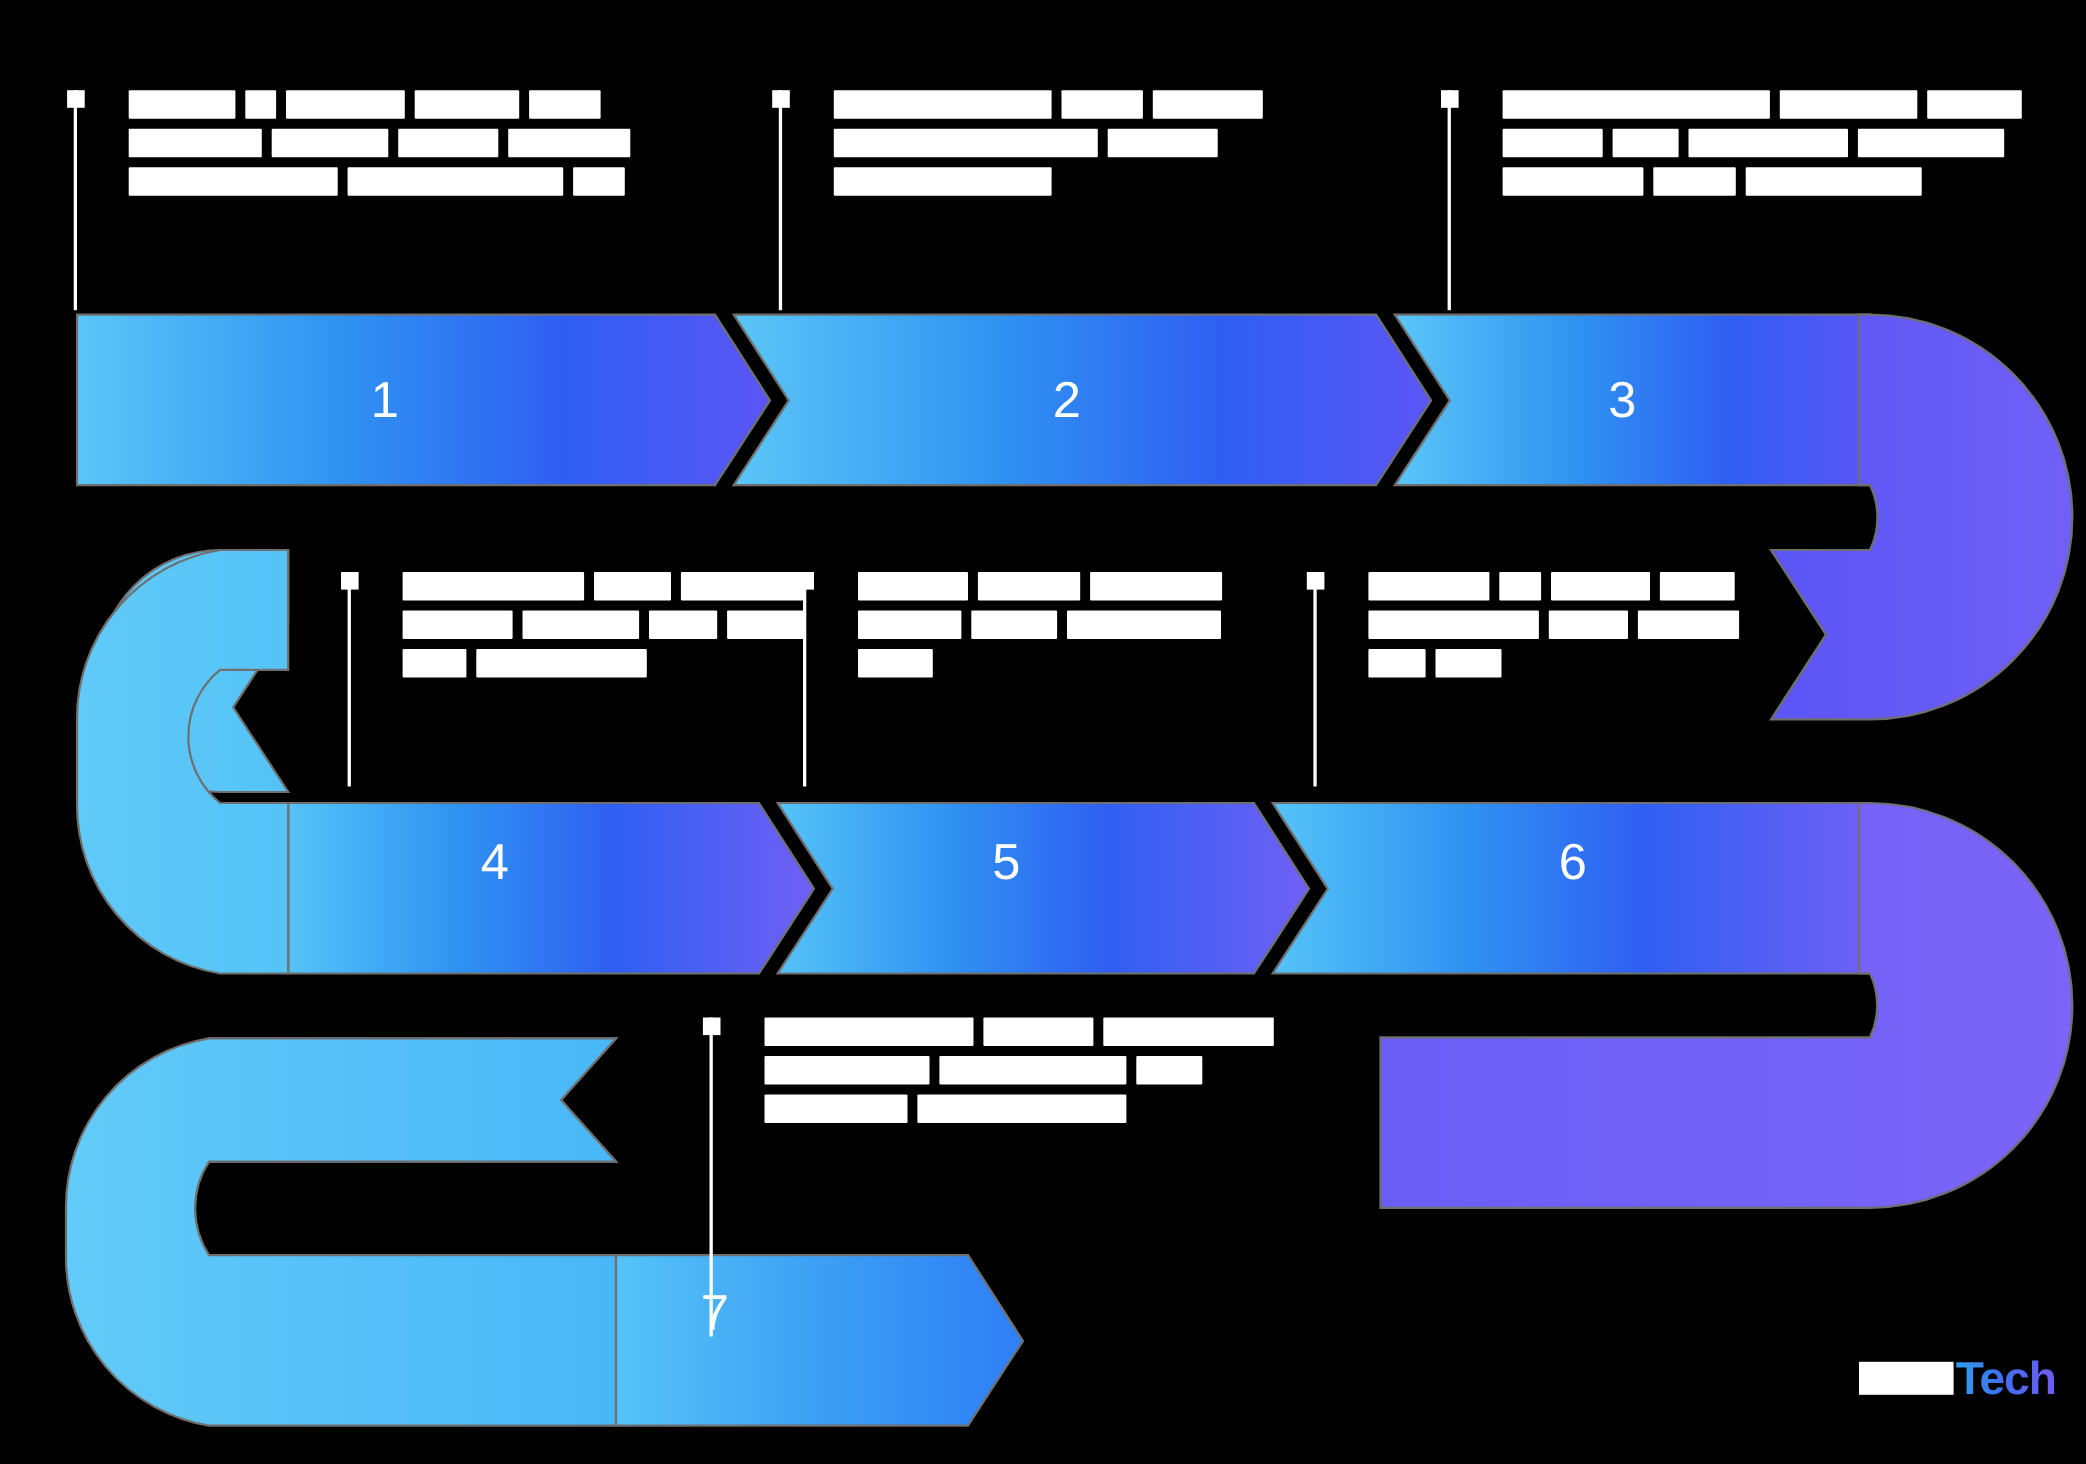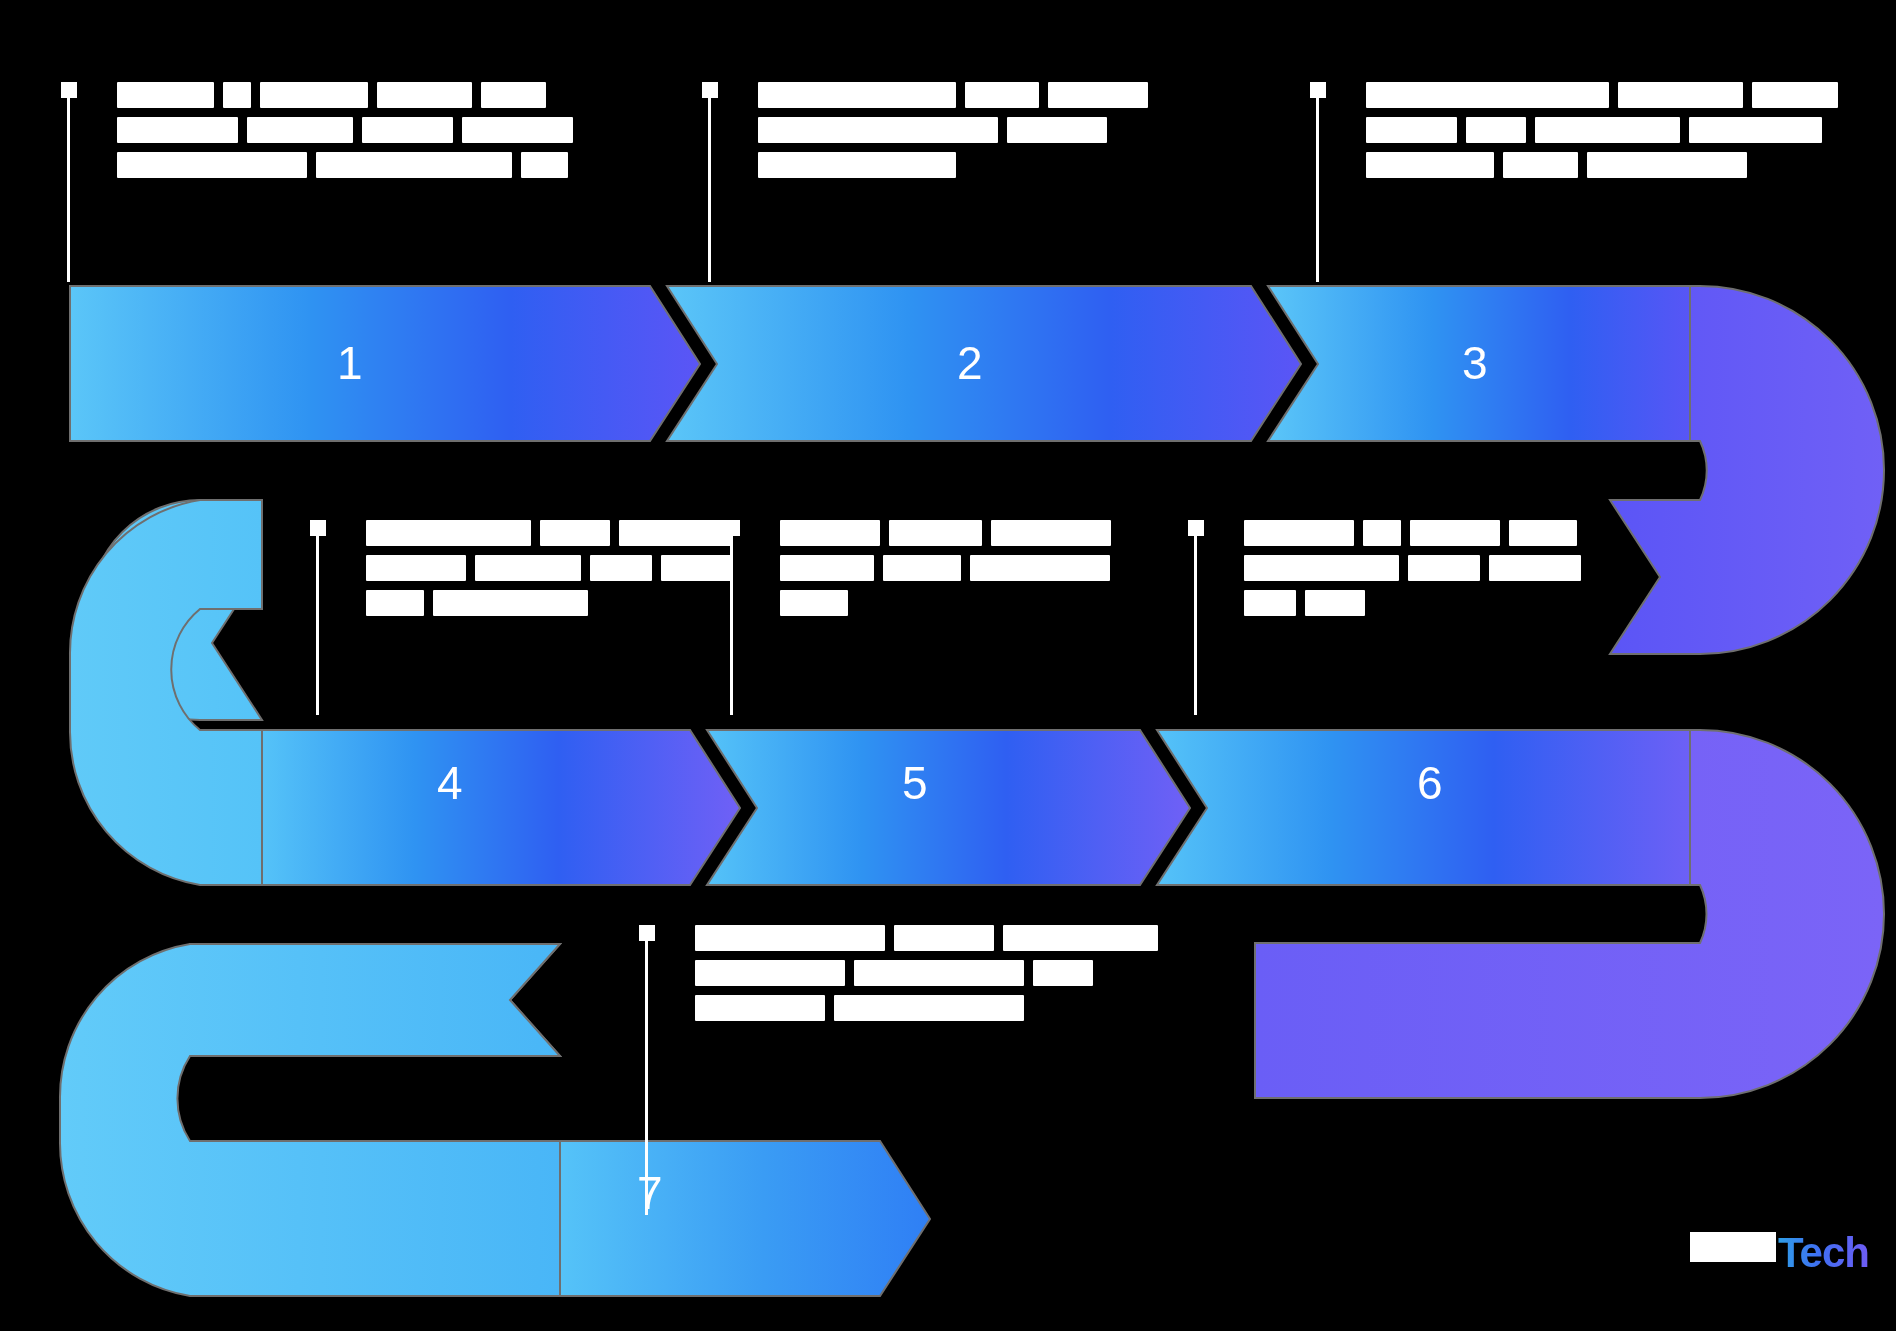--- a/index.html
+++ b/index.html
@@ -68,21 +68,21 @@
   .rline span {
     display: block;
     height: 26px;
     background: #ffffff;
     border-radius: 1px;
   }
   
   #logo {
     position: absolute;
     display: flex;
-    align-items: flex-start;
+    align-items: center;
     gap: 2px;
   }
   #logo .logo-mark {
     display: block;
     width: 86px;
     height: 30px;
     background: #ffffff;
   }
   #logo .logo-word {
     font-family: "Liberation Sans", sans-serif;

